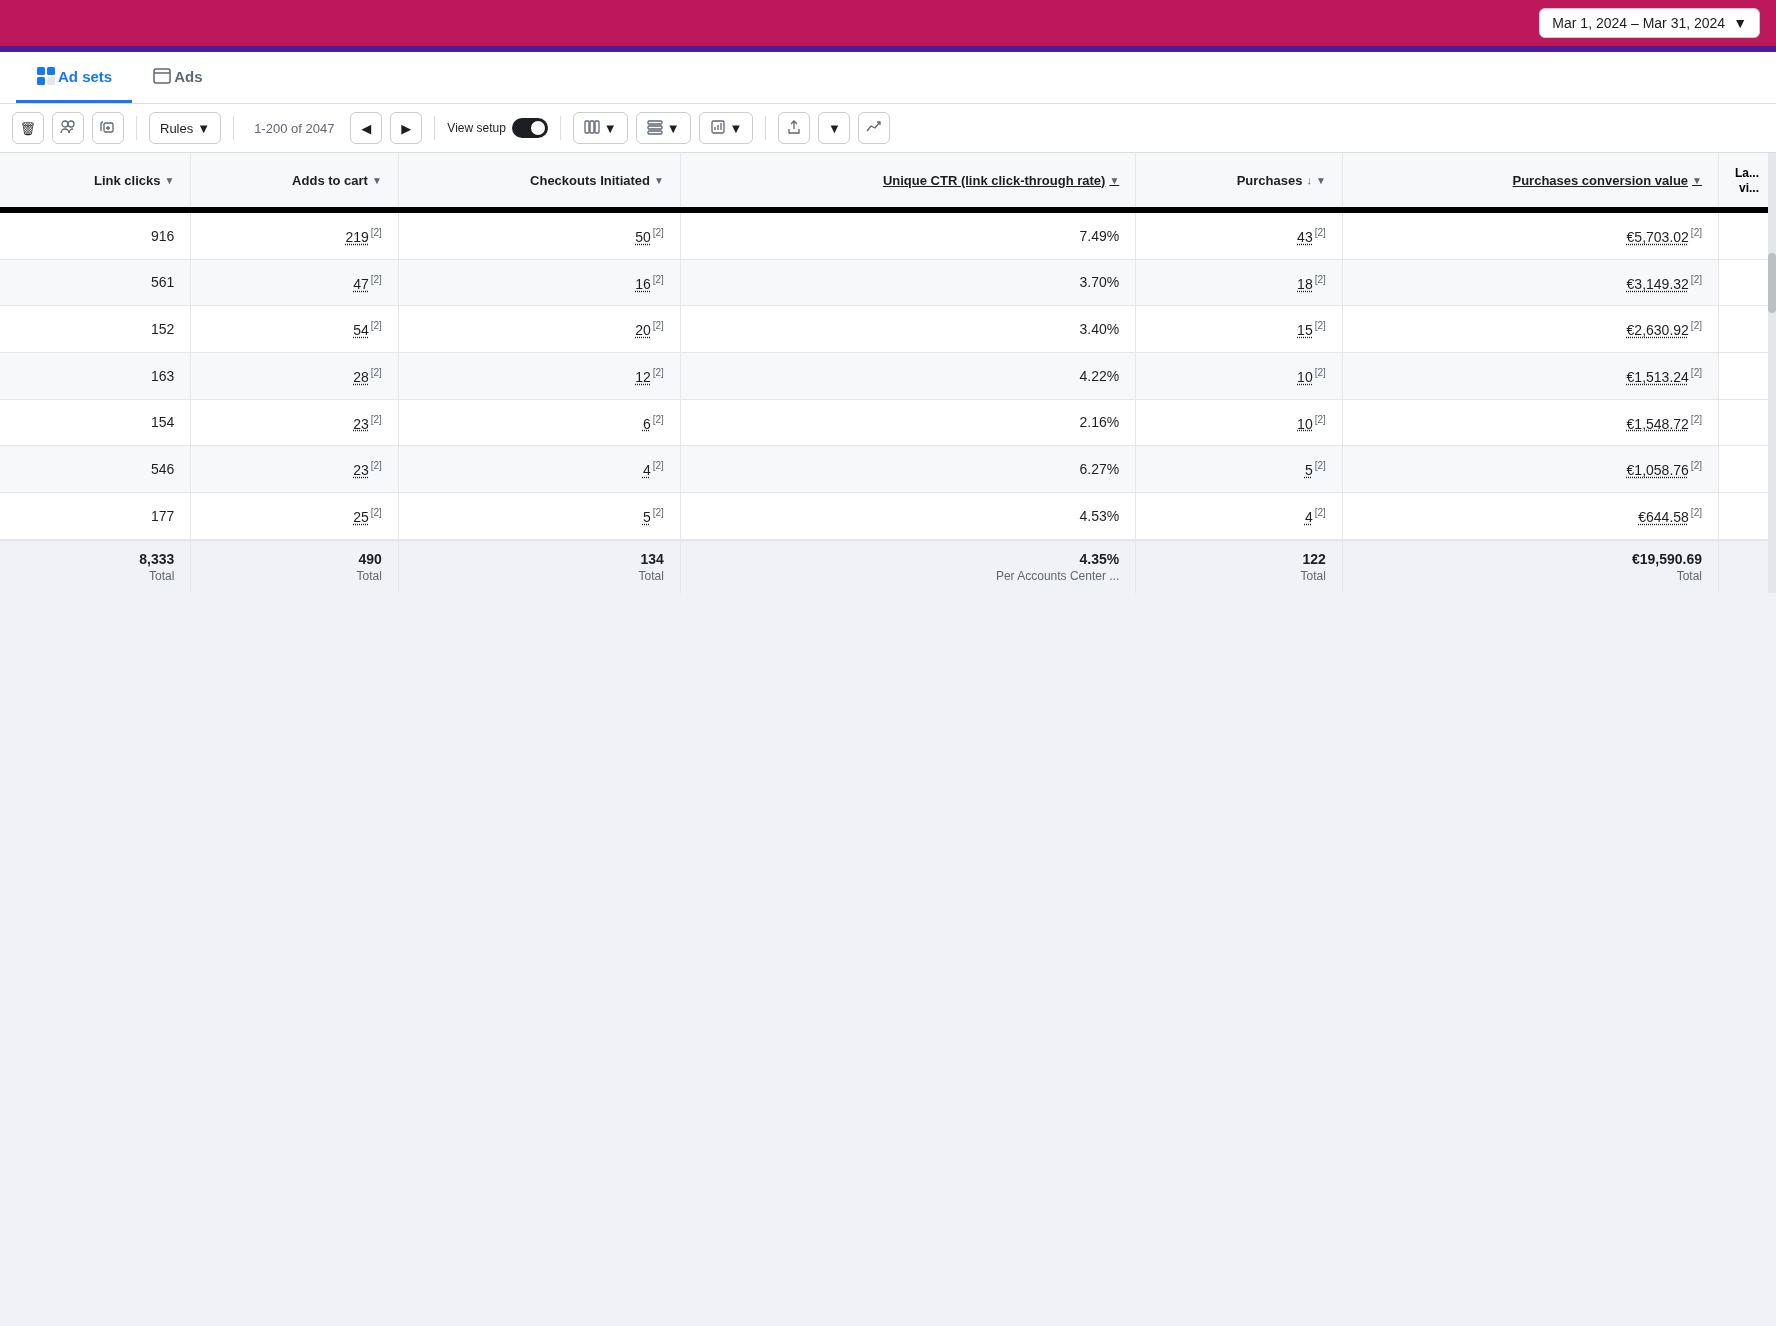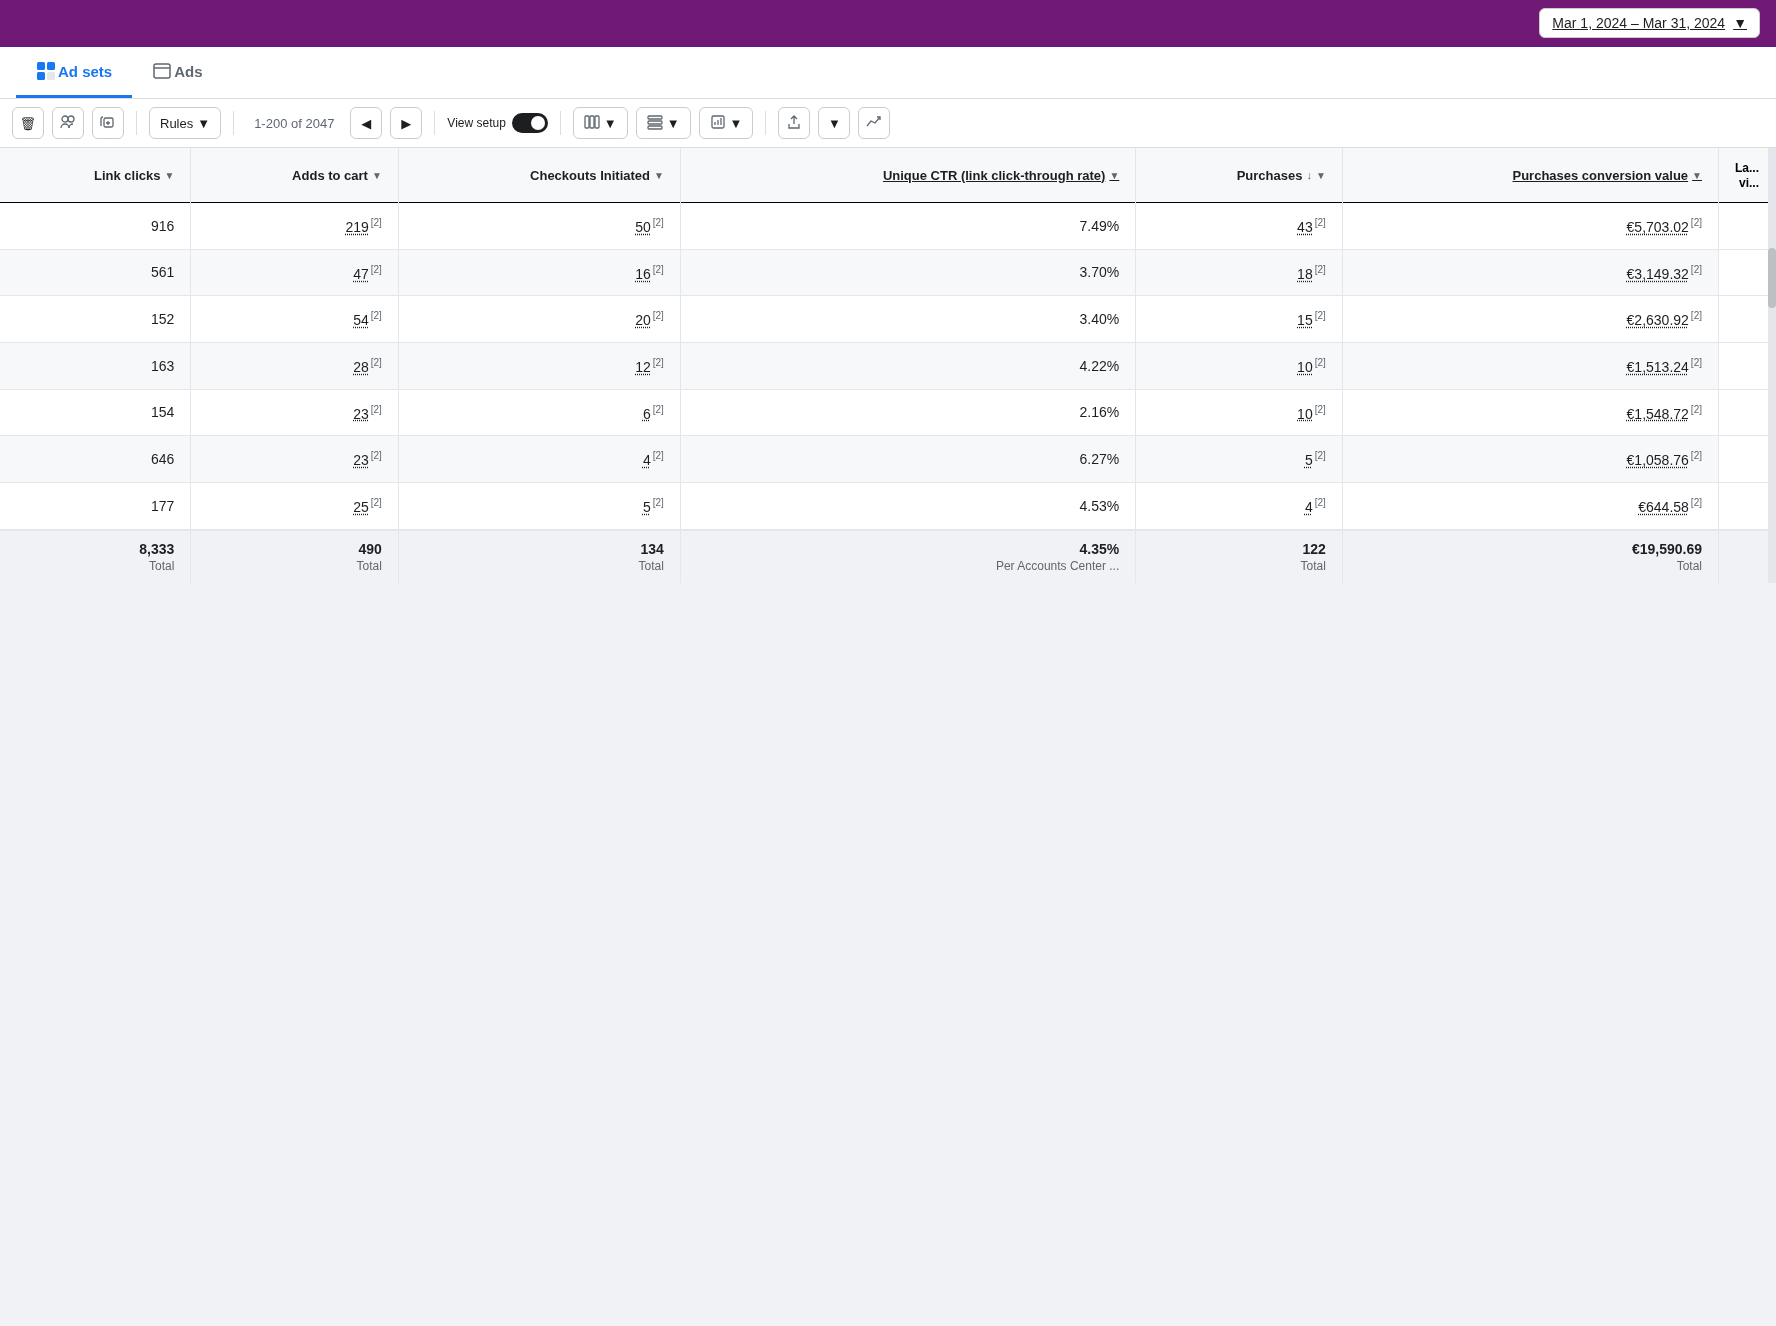--- a/index.html
+++ b/index.html
@@ -4,27 +4,26 @@
   <style>
     * { box-sizing: border-box; margin: 0; padding: 0; }
     body {
       font-family: -apple-system, BlinkMacSystemFont, 'Segoe UI', Helvetica, Arial, sans-serif;
       font-size: 14px;
       background: #f0f2f5;
       color: #1c1e21;
     }
 
     .top-bar {
-      background: #701a75;
+      background: #be185d;
       padding: 8px 16px;
       display: flex;
       justify-content: flex-end;
       align-items: center;
-      border-bottom: 1px solid #4c1d95;
-      text-decoration: underline;
+      border-bottom: 6px solid #4c1d95;
     }
 
     .date-range-btn {
       display: flex;
       align-items: center;
       gap: 8px;
       background: #fff;
       border: 1px solid #ccc;
       border-radius: 6px;
       padding: 6px 12px;
@@ -141,21 +140,21 @@
     }
 
     table {
       width: 100%;
       border-collapse: collapse;
       min-width: 900px;
     }
 
     thead tr {
       background: #f7f8fa;
-      border-bottom: 1px solid #000000;
+      border-bottom: 6px solid #000000;
     }
 
     th {
       padding: 12px 16px;
       text-align: right;
       font-weight: 600;
       font-size: 13px;
       color: #1c1e21;
       white-space: nowrap;
       border-right: 1px solid #e4e6eb;
@@ -484,21 +483,21 @@
         <tr>
           <td>154</td>
           <td><span class="underline-dotted">23</span><span class="superscript">[2]</span></td>
           <td><span class="underline-dotted">6</span><span class="superscript">[2]</span></td>
           <td>2.16%</td>
           <td><span class="underline-dotted">10</span><span class="superscript">[2]</span></td>
           <td><span class="underline-dotted">€1,548.72</span><span class="superscript">[2]</span></td>
           <td class="last-col-partial"></td>
         </tr>
         <tr>
-          <td>646</td>
+          <td>546</td>
           <td><span class="underline-dotted">23</span><span class="superscript">[2]</span></td>
           <td><span class="underline-dotted">4</span><span class="superscript">[2]</span></td>
           <td>6.27%</td>
           <td><span class="underline-dotted">5</span><span class="superscript">[2]</span></td>
           <td><span class="underline-dotted">€1,058.76</span><span class="superscript">[2]</span></td>
           <td class="last-col-partial"></td>
         </tr>
         <tr>
           <td>177</td>
           <td><span class="underline-dotted">25</span><span class="superscript">[2]</span></td>

